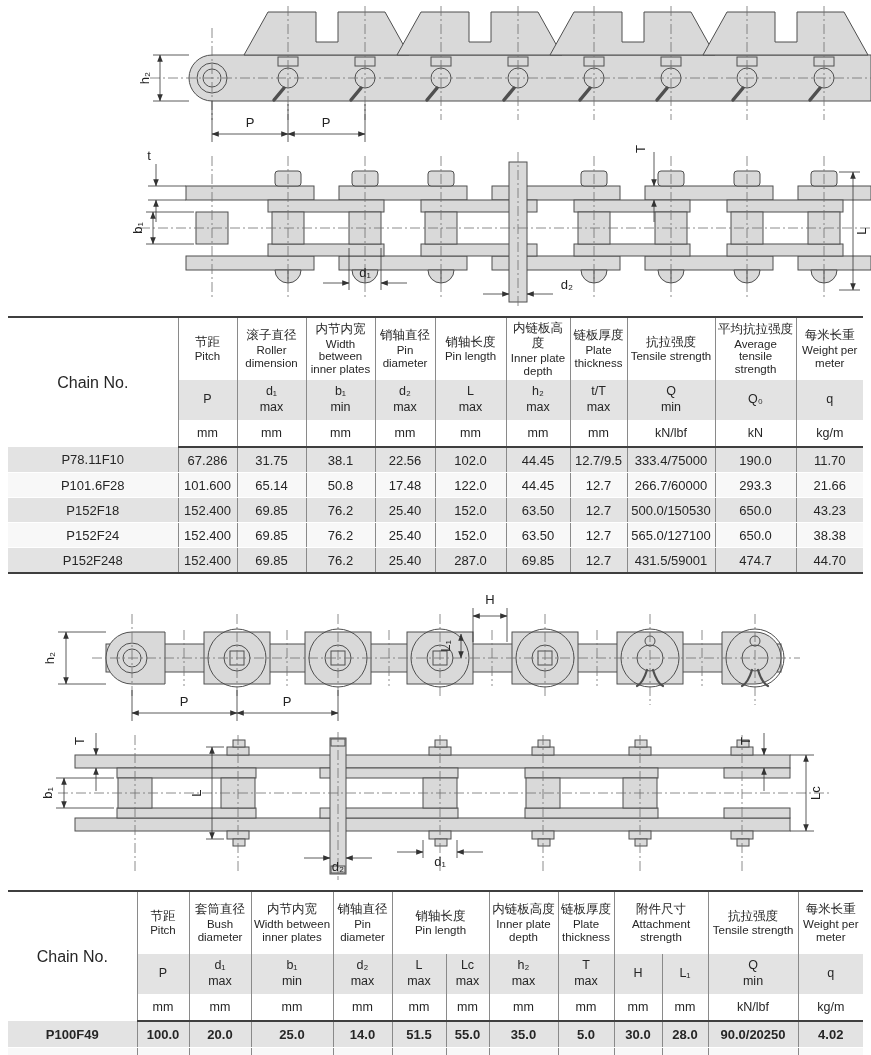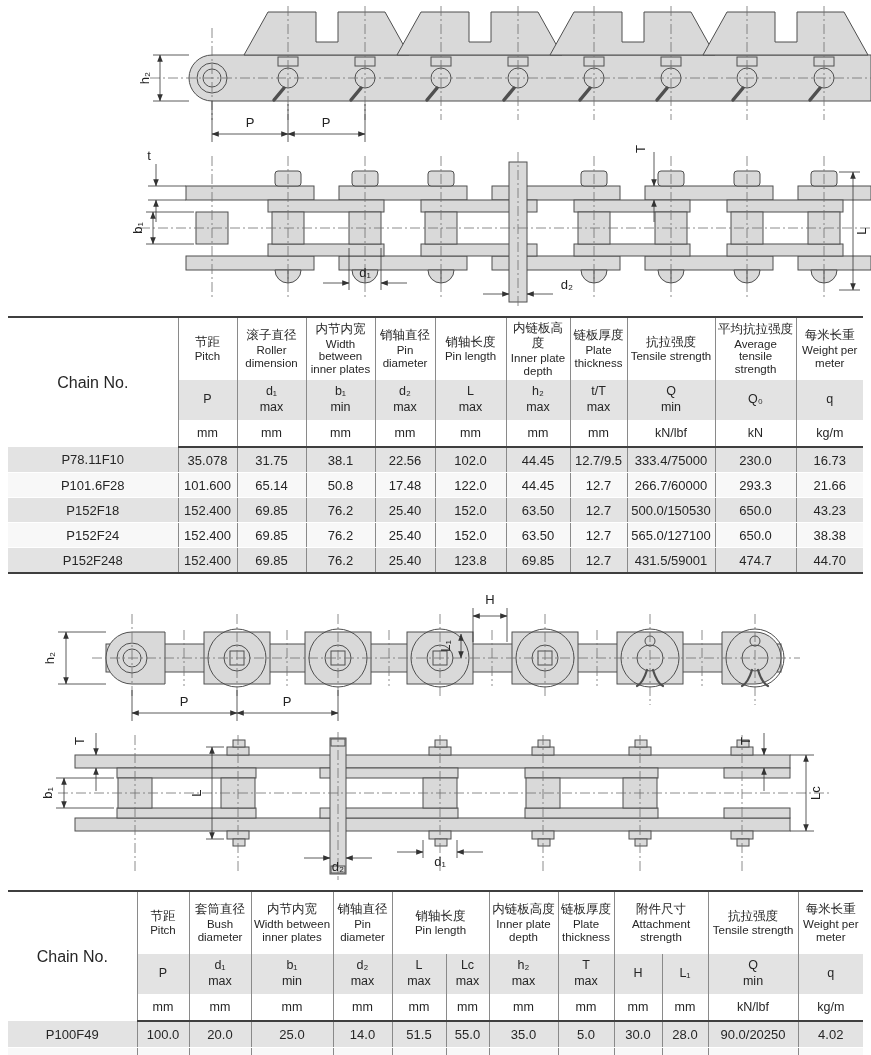--- a/index.html
+++ b/index.html
@@ -18,21 +18,21 @@
     vertical-align:middle;font-weight:normal;overflow:hidden;}
   table.spec .chain,table.spec .chain-cell{border-left:none;}
   tr.r-main th{height:62px;background:#fff;}
   tr.r-main .zh{font-size:12.5px;line-height:1.25;}
   tr.r-main .en{font-size:11.5px;line-height:1.12;}
   tr.r-sym th{height:40px;background:#e3e3e3;font-size:12.5px;line-height:1.25;}
   tr.r-unit th{height:26px;background:#fff;font-size:12.5px;border-bottom:2px solid #3f3f3f;margin-left:19px;}
   table.spec tbody td{height:24px;font-size:13px;border-bottom:1px solid #fff;}
   table.spec tbody tr:nth-child(odd){background:#e3e3e3;}
   table.spec tbody tr:nth-child(even){background:#f8f8f8;}
-  table#t2 tbody td{height:25px;}
+  table#t2 tbody td{height:25px;font-weight:bold;}
 </style>
 </head>
 <body>
 
 
 
 
 <svg width="871" height="308" viewBox="0 0 871 308">
   <defs>
     <marker id="aE" markerWidth="9" markerHeight="7" refX="8.5" refY="3.5" orient="auto">
@@ -298,30 +298,30 @@
       <th>mm</th>
       <th>mm</th>
       <th>kN/lbf</th>
       <th>kN</th>
       <th>kg/m</th>
     </tr>
   </thead>
   <tbody>
       <tr>
         <td class="chain-cell">P78.11F10</td>
-        <td>35.078</td>
+        <td>67.286</td>
         <td>31.75</td>
         <td>38.1</td>
         <td>22.56</td>
         <td>102.0</td>
         <td>44.45</td>
         <td>12.7/9.5</td>
         <td>333.4/75000</td>
-        <td>230.0</td>
-        <td>16.73</td>
+        <td>190.0</td>
+        <td>11.70</td>
       </tr>
       <tr>
         <td class="chain-cell">P101.6F28</td>
         <td>101.600</td>
         <td>65.14</td>
         <td>50.8</td>
         <td>17.48</td>
         <td>122.0</td>
         <td>44.45</td>
         <td>12.7</td>
@@ -354,21 +354,21 @@
         <td>565.0/127100</td>
         <td>650.0</td>
         <td>38.38</td>
       </tr>
       <tr>
         <td class="chain-cell">P152F248</td>
         <td>152.400</td>
         <td>69.85</td>
         <td>76.2</td>
         <td>25.40</td>
-        <td>123.8</td>
+        <td>287.0</td>
         <td>69.85</td>
         <td>12.7</td>
         <td>431.5/59001</td>
         <td>474.7</td>
         <td>44.70</td>
       </tr>
     </tbody>
 </table>
 
 

